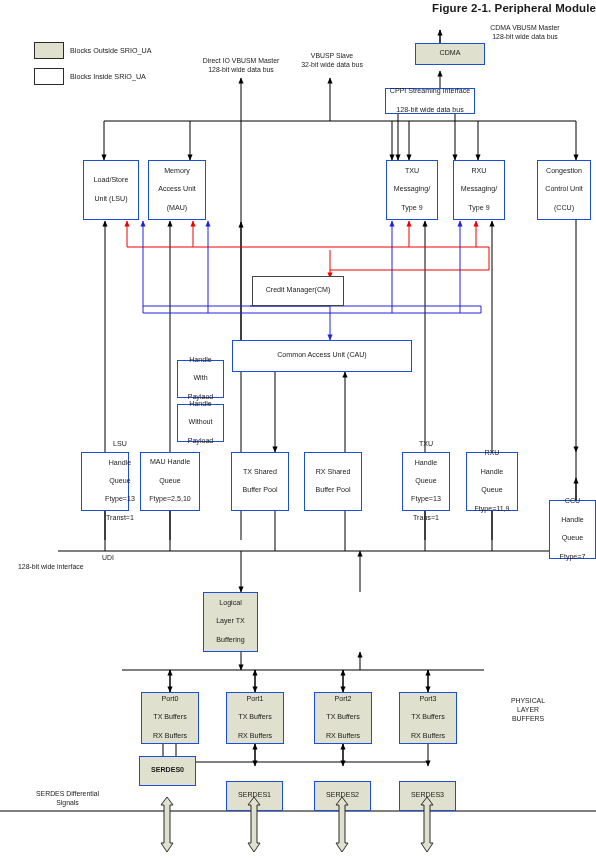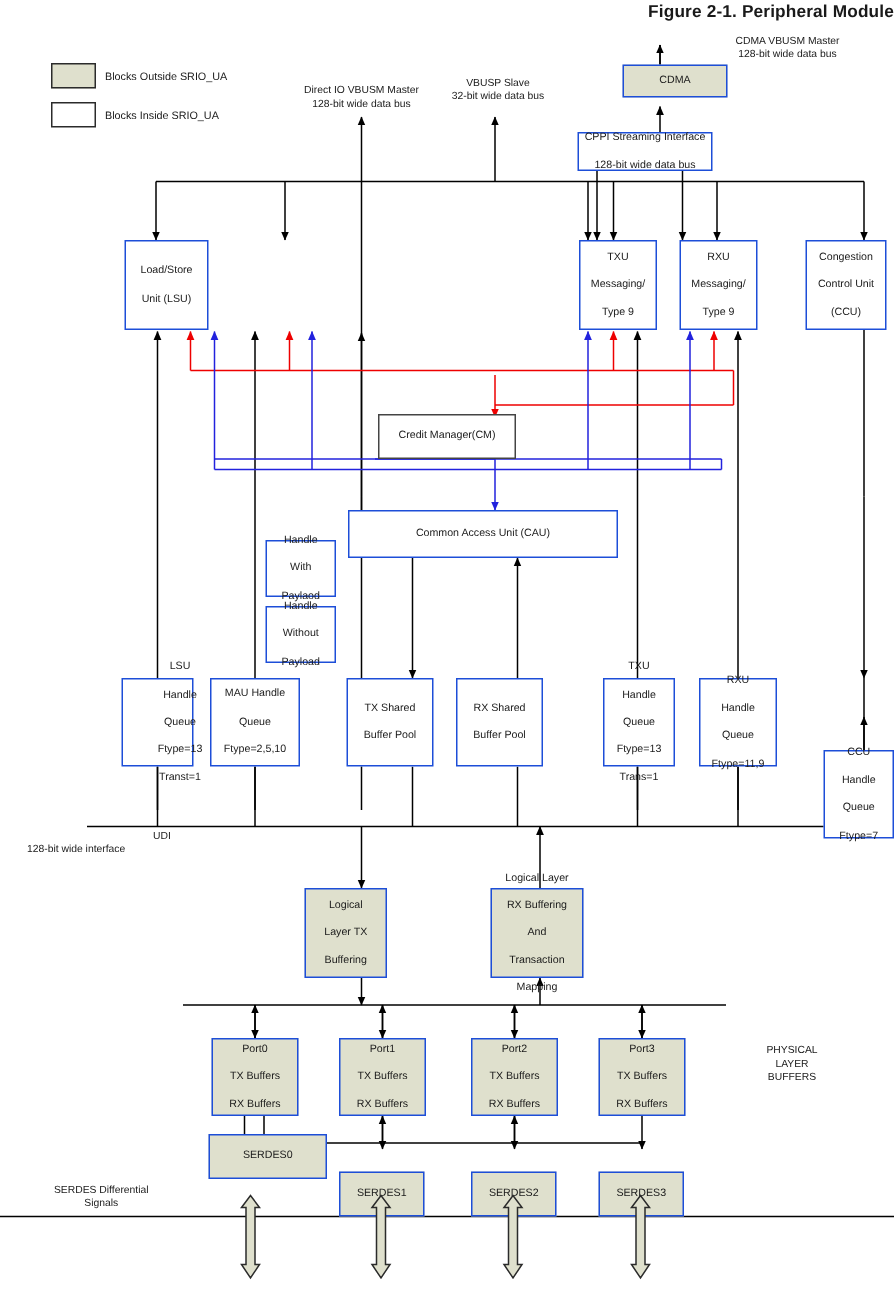--- a/index.html
+++ b/index.html
@@ -177,20 +177,27 @@
     </span>
   </div>
 
   <div class="box" style="left:83px;top:160px;width:56px;height:60px;">
     <span>
       <span>Load/Store</span><br>
       <span>Unit (LSU)</span>
     </span>
   </div>
 
+  <div class="box" style="left:148px;top:160px;width:58px;height:60px;">
+    <span>
+      <span>Memory</span><br>
+      <span>Access Unit</span><br>
+      <span>(MAU)</span>
+    </span>
+  </div>
 
   <div class="box" style="left:386px;top:160px;width:52px;height:60px;">
     <span>
       <span>TXU</span><br>
       <span>Messaging/</span><br>
       <span>Type 9</span>
     </span>
   </div>
 
   <div class="box" style="left:453px;top:160px;width:52px;height:60px;">
@@ -299,29 +306,20 @@
   </div>
 
   <div class="box shaded" style="left:203px;top:592px;width:55px;height:60px;">
     <span>
       <span>Logical</span><br>
       <span>Layer TX</span><br>
       <span>Buffering</span>
     </span>
   </div>
 
-  <div class="box shaded" style="left:327px;top:592px;width:62px;height:60px;">
-    <span>
-      <span>Logical Layer</span><br>
-      <span>RX Buffering</span><br>
-      <span>And</span><br>
-      <span>Transaction</span><br>
-      <span>Mapping</span>
-    </span>
-  </div>
 
   <div class="box shaded" style="left:141px;top:692px;width:58px;height:52px;">
     <span>
       <span>Port0</span><br>
       <span>TX Buffers</span><br>
       <span>RX Buffers</span>
     </span>
   </div>
   <div class="box shaded" style="left:226px;top:692px;width:58px;height:52px;">
     <span>
@@ -344,21 +342,21 @@
       <span>RX Buffers</span>
     </span>
   </div>
 
   <div class="lbl" style="left:488px;top:697px;width:80px;">
     <div>PHYSICAL</div>
     <div>LAYER</div>
     <div>BUFFERS</div>
   </div>
 
-  <div class="box shaded" style="left:139px;top:756px;width:79px;height:30px;">
+  <div class="box shaded" style="left:139px;top:756px;width:57px;height:30px;font-weight:bold;">
     <span>SERDES0</span>
   </div>
   <div class="box shaded" style="left:226px;top:781px;width:57px;height:30px;">
     <span>SERDES1</span>
   </div>
   <div class="box shaded" style="left:314px;top:781px;width:57px;height:30px;">
     <span>SERDES2</span>
   </div>
   <div class="box shaded" style="left:399px;top:781px;width:57px;height:30px;">
     <span>SERDES3</span>

